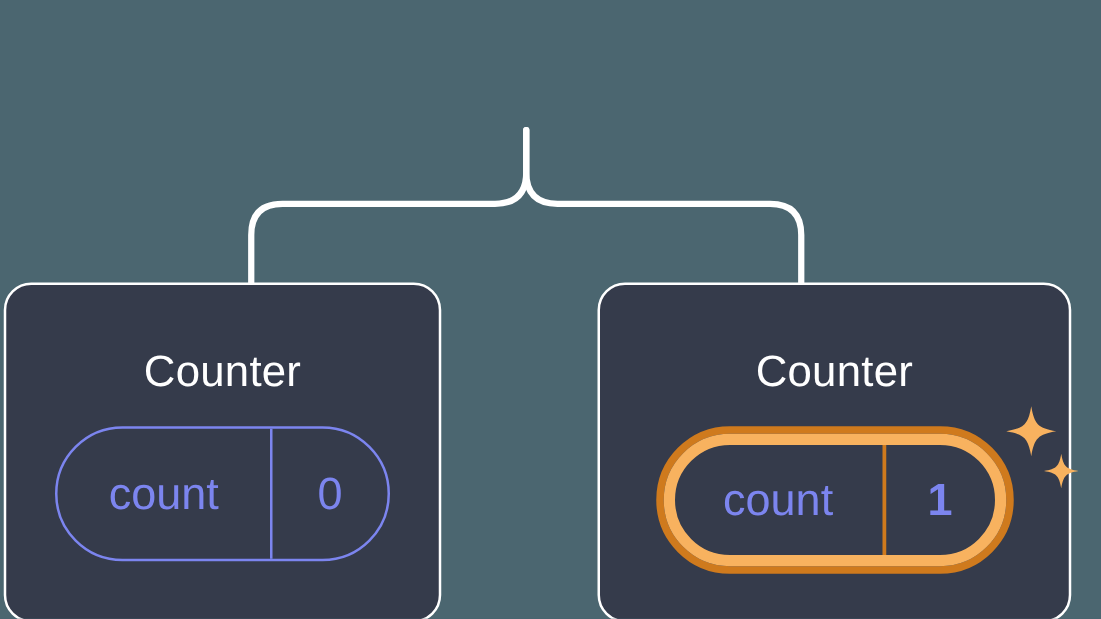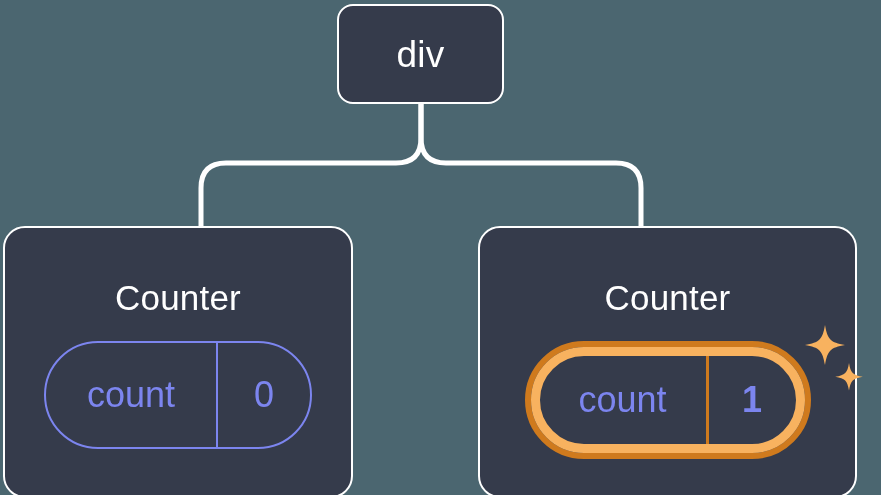--- a/index.html
+++ b/index.html
@@ -167,23 +167,20 @@
              Q 201 163 201 188
              L 201 226" fill="none" stroke="#ffffff" stroke-width="5" stroke-linecap="round"></path>
     <path d="M 421 104
              L 421 138
              Q 421 163 446 163
              L 616 163
              Q 641 163 641 188
              L 641 226" fill="none" stroke="#ffffff" stroke-width="5" stroke-linecap="round"></path>
   </svg>
 
-  <div class="node root">
-    <span class="node-title-root">div</span>
-  </div>
 
   <div class="node child left">
     <span class="node-title">Counter</span>
 
     <div class="pill-wrap">
       <div class="pill plain">
         <span class="pill-key">count</span>
         <span class="pill-val">0</span>
       </div>
     </div>

